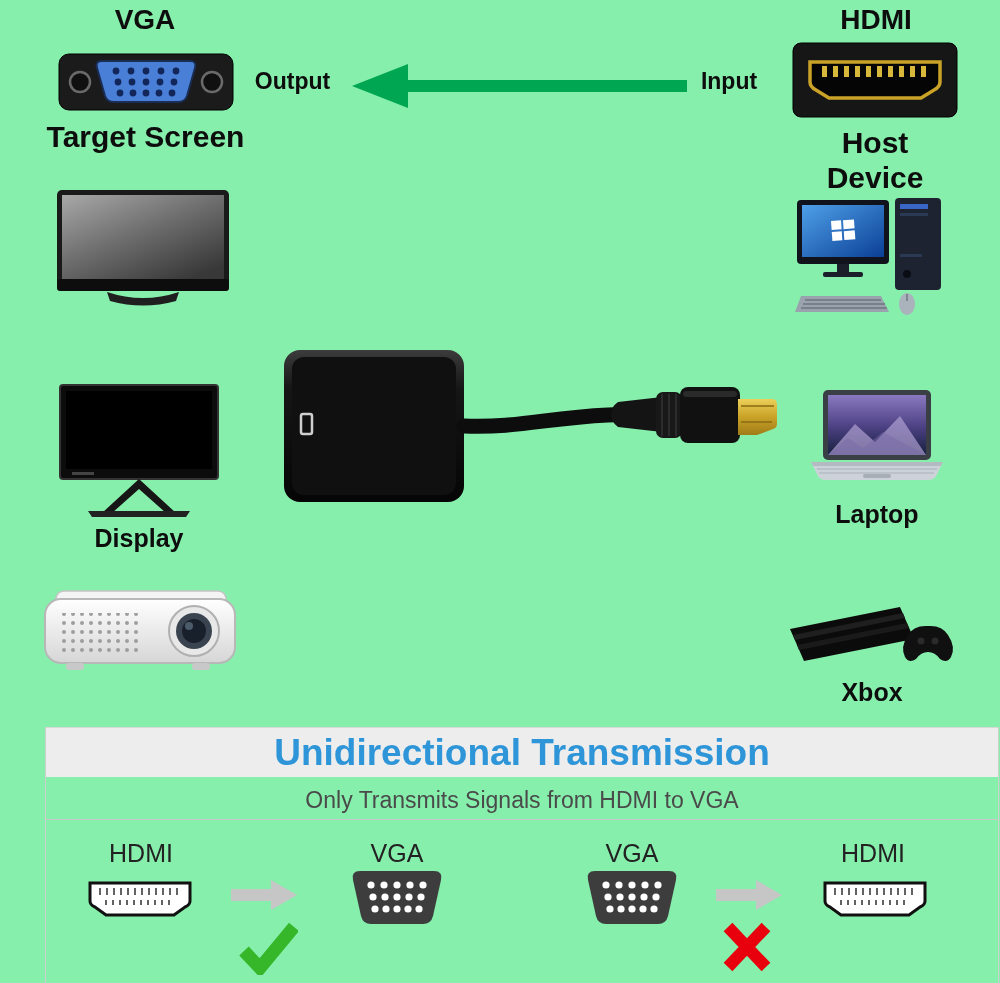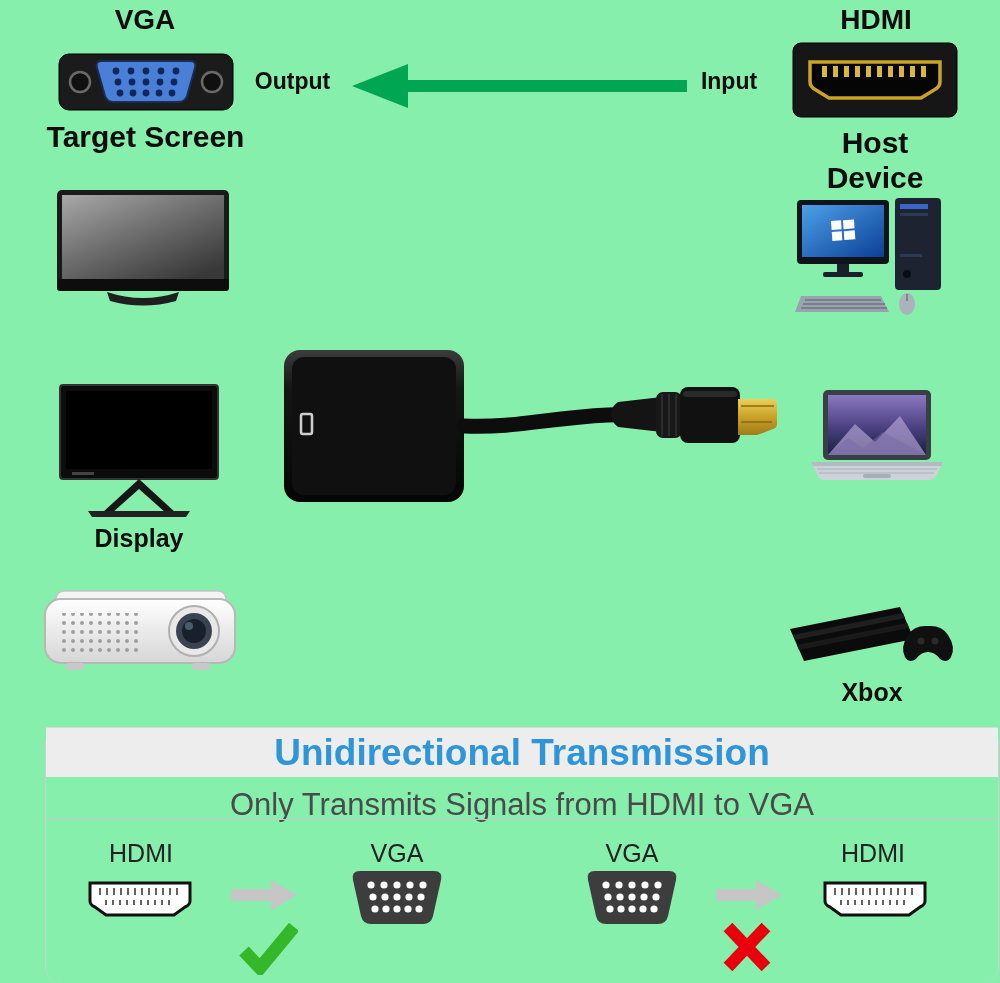--- a/index.html
+++ b/index.html
@@ -5,25 +5,25 @@
   * { margin:0; padding:0; box-sizing:border-box; }
   html,body { background:#ffffff; font-family:"Liberation Sans", sans-serif; }
   .canvas { position:relative; width:1000px; height:983px; background:#86efac; overflow:hidden; }
   .abs { position:absolute; }
   .lbl { font-weight:bold; color:#0d0d0d; text-align:center; line-height:1.15; }
   .lbl-top { font-size:28px; }
   .lbl-cap { font-size:30px; }
   .lbl-dir { font-size:23px; }
   .lbl-dev { font-size:25px; }
   .lbl-conn { font-size:25px; font-weight:500; color:#222; text-align:center; }
-  .bottom-section { border-left:1px solid #cfcfcf; border-right:1px solid #cfcfcf;border-radius:16px; }
+  .bottom-section { border-left:1px solid #cfcfcf; border-right:1px solid #cfcfcf; }
   .title-bar { background:#ededed; border-top:1px solid #d8d8d8; height:50px; width:100%;
                display:flex; align-items:center; justify-content:center; }
   .title-text { color:#2e96d8; font-weight:bold; font-size:37px; }
-  .subtitle-text { color:#4a4a4a; font-size:31px; text-align:center; width:100%; }
+  .subtitle-text { color:#4a4a4a; font-size:23px; text-align:center; width:100%; }
   .hr-line { border-top:1px solid #c9c9c9; width:100%; height:0; }
   svg { display:block; }
 </style>
 </head>
 <body>
 
 <div class="canvas">
 
   <div class="abs lbl lbl-top" style="left:95px; top:4px; width:100px;">VGA</div>
 
@@ -181,20 +181,21 @@
       <rect x="20" y="2" width="108" height="70" rx="5" fill="#3a3f46"></rect>
       <rect x="25" y="7" width="98" height="60" fill="url(#lapScr)"></rect>
       <polygon points="25,67 52,36 72,54 97,28 123,67" fill="#b7a8d8" opacity="0.65"></polygon>
       <polygon points="25,67 45,50 60,60 80,44 123,67" fill="#7a6aa8" opacity="0.5"></polygon>
       <path d="M8 74 H140 L133 88 Q131 92 125 92 H23 Q17 92 15 88 Z" fill="#cdd2d8"></path>
       <path d="M8 74 H140 L138 78 H10 Z" fill="#b4bac2"></path>
       <path d="M14 81 H134 M16 85 H131" stroke="#aab0b8" stroke-width="1.2" fill="none"></path>
       <rect x="60" y="86" width="28" height="4" rx="2" fill="#a8aeb6"></rect>
     </svg>
   </div>
+  <div class="abs lbl lbl-dev" style="left:803px; top:500px; width:148px;">Laptop</div>
 
   <div class="abs" style="left:788px; top:593px;">
     <svg width="168" height="90" viewBox="0 0 168 90">
       <path d="M2 36 L112 14 L126 46 L16 68 Z" fill="#0b0b0b"></path>
       <path d="M5 42 L115 20 L117 25 L7 47 Z" fill="#1f1f1f"></path>
       <path d="M9 52 L119 30 L121 35 L11 57 Z" fill="#1a1a1a"></path>
       <path d="M120 42 q6 -10 20 -9 q14 -1 20 9 q8 12 3 22 q-4 7 -11 2 q-5 -7 -12 -7 q-7 0 -12 7 q-7 5 -11 -2 q-5 -10 3 -22 Z" fill="#101010"></path>
       <circle cx="133" cy="48" r="3.5" fill="#2a2a2a"></circle>
       <circle cx="147" cy="48" r="3.5" fill="#2a2a2a"></circle>
     </svg>

